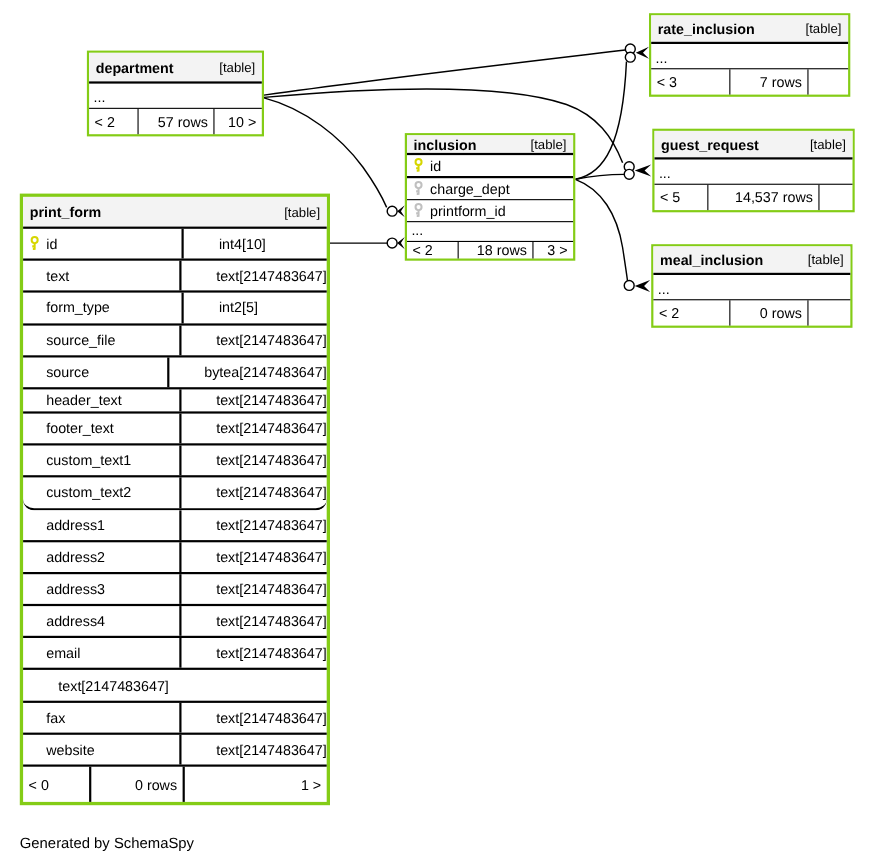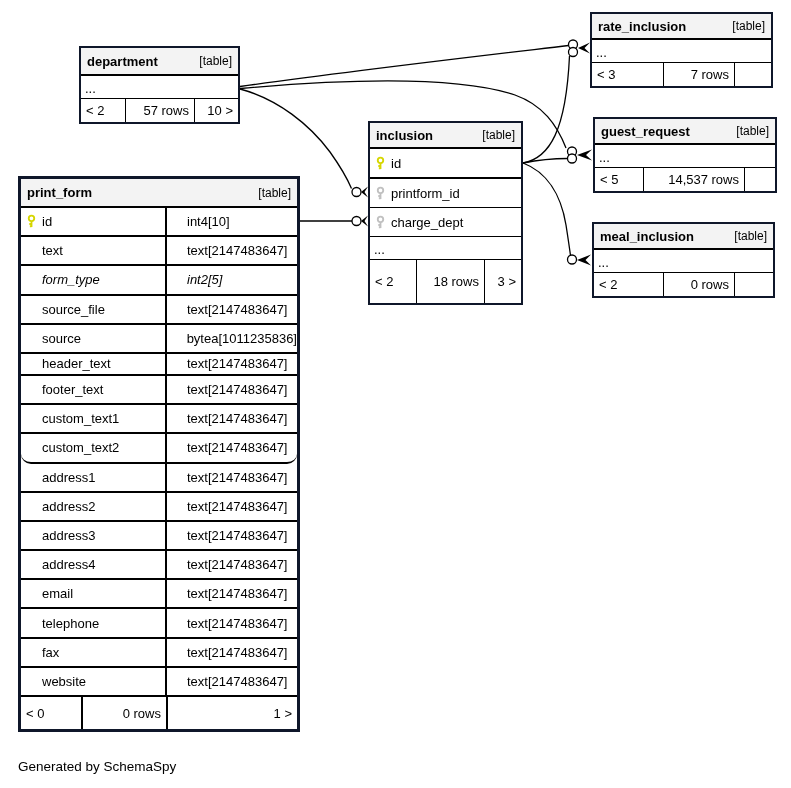--- a/index.html
+++ b/index.html
@@ -1,28 +1,28 @@
 <!DOCTYPE html>
 <html><head>
 <meta charset="utf-8">
 <style>
   html,body{margin:0;padding:0;background:#ffffff;}
   body{width:791px;height:788px;position:relative;font-family:"Liberation Sans",sans-serif;color:#000;}
   .canvas{position:absolute;inset:0;}
   svg.wires{position:absolute;left:0;top:0;z-index:1;}
-  .tbl{position:absolute;background:#fff;border:2px solid #0f172a;box-sizing:border-box;display:flex;flex-direction:column;z-index:2;}
+  .tbl{position:absolute;background:#fff;border:2px solid #84cc16;box-sizing:border-box;display:flex;flex-direction:column;z-index:2;}
   .tbl.focus{border-width:3px;}
   .thead{background:#f3f3f3;border-bottom:2px solid #000;display:flex;align-items:center;justify-content:space-between;padding:0 6px;box-sizing:border-box;}
   .tname{font-weight:bold;font-size:13px;}
   .tbadge{font-size:12px;}
   .row{display:flex;align-items:center;border-bottom:1px solid #000;box-sizing:border-box;font-size:13px;}
   .tbl.focus .row{border-bottom-width:2px;}
   .row:last-of-type{border-bottom-width:2px;}
   .namecell{display:flex;align-items:center;padding-left:5px;box-sizing:border-box;height:100%;}
-  .typecell{padding-left:20px;display:flex;align-items:center;box-sizing:border-box;height:100%;}
+  .typecell{padding-left:20px;display:flex;align-items:center;box-sizing:border-box;height:100%;margin-left:12px;}
   .divided .namecell{width:146px;border-right:2px solid #000;}
   .divided .typecell{flex:1;}
   .key{display:inline-flex;width:16px;}
   .key svg{display:block;}
   .key-pk{color:#d6d600;}
   .key-fk{color:#c0c0c0;}
   .indent{padding-left:21px;}
   .ellipsis{display:flex;align-items:flex-end;padding:0 4px 2px 4px;font-size:13px;border-bottom:1px solid #000;box-sizing:border-box;}
   .tfoot{display:flex;flex:1;font-size:13px;box-sizing:border-box;}
   .fcell{display:flex;align-items:center;box-sizing:border-box;padding:0 5px;}
@@ -110,21 +110,21 @@
       <span class="tbadge">[table]</span>
     </div>
     <div class="ellipsis" style="height:23px;">...</div>
     <div class="tfoot">
       <div class="fcell sep f-left" style="width:70px;">&lt; 2</div>
       <div class="fcell sep f-right" style="width:71px;">0 rows</div>
       <div class="fcell f-right" style="flex:1;"></div>
     </div>
   </div>
 
-  <div class="tbl" style="left:368px;top:121px;width:155px;height:184px;">
+  <div class="tbl" style="left:368px;top:121px;width:155px;height:116px;">
     <div class="thead" style="height:26px;">
       <span class="tname">inclusion</span>
       <span class="tbadge">[table]</span>
     </div>
     <div class="row" style="height:30px;border-bottom-width:2px;">
       <div class="namecell">
         <span class="key key-pk">
           <svg width="11" height="15" viewBox="0 0 12 16">
               <circle cx="6" cy="4.5" r="3" fill="none" stroke="currentColor" stroke-width="2"></circle>
               <path d="M6 7.5 V14 M6 10.7 H3.6 M6 13.2 H4.2" stroke="currentColor" stroke-width="2" fill="none"></path>
@@ -134,32 +134,32 @@
       </div>
     </div>
     <div class="row" style="height:29px;">
       <div class="namecell">
         <span class="key key-fk">
           <svg width="11" height="15" viewBox="0 0 12 16">
               <circle cx="6" cy="4.5" r="3" fill="none" stroke="currentColor" stroke-width="2"></circle>
               <path d="M6 7.5 V14 M6 10.7 H3.6 M6 13.2 H4.2" stroke="currentColor" stroke-width="2" fill="none"></path>
             </svg>
         </span>
+        <span>charge_dept</span>
+      </div>
+    </div>
+    <div class="row" style="height:29px;">
+      <div class="namecell">
+        <span class="key key-fk">
+          <svg width="11" height="15" viewBox="0 0 12 16">
+              <circle cx="6" cy="4.5" r="3" fill="none" stroke="currentColor" stroke-width="2"></circle>
+              <path d="M6 7.5 V14 M6 10.7 H3.6 M6 13.2 H4.2" stroke="currentColor" stroke-width="2" fill="none"></path>
+            </svg>
+        </span>
         <span>printform_id</span>
-      </div>
-    </div>
-    <div class="row" style="height:29px;">
-      <div class="namecell">
-        <span class="key key-fk">
-          <svg width="11" height="15" viewBox="0 0 12 16">
-              <circle cx="6" cy="4.5" r="3" fill="none" stroke="currentColor" stroke-width="2"></circle>
-              <path d="M6 7.5 V14 M6 10.7 H3.6 M6 13.2 H4.2" stroke="currentColor" stroke-width="2" fill="none"></path>
-            </svg>
-        </span>
-        <span>charge_dept</span>
       </div>
     </div>
     <div class="ellipsis" style="height:23px;">...</div>
     <div class="tfoot">
       <div class="fcell sep f-left" style="width:47px;">&lt; 2</div>
       <div class="fcell sep f-right" style="width:68px;">18 rows</div>
       <div class="fcell f-right" style="flex:1;">3 &gt;</div>
     </div>
   </div>
 
@@ -180,37 +180,37 @@
         <span>id</span>
       </div>
       <div class="typecell">int4[10]</div>
     </div>
     <div class="row" style="height:29.2px;">
       <div class="namecell indent">
           <span>text</span>
         </div>
       <div class="typecell">text[2147483647]</div>
     </div>
-    <div class="row" style="height:29.2px;font-style:italic;">
+    <div class="row" style="height:29.2px;">
       <div class="namecell indent">
           <span>form_type</span>
         </div>
       <div class="typecell">int2[5]</div>
     </div>
     <div class="row" style="height:29.2px;">
       <div class="namecell indent">
           <span>source_file</span>
         </div>
       <div class="typecell">text[2147483647]</div>
     </div>
     <div class="row" style="height:29.2px;">
       <div class="namecell indent">
           <span>source</span>
         </div>
-      <div class="typecell">bytea[1011235836]</div>
+      <div class="typecell">bytea[2147483647]</div>
     </div>
     <div class="row" style="height:22px;">
       <div class="namecell indent">
           <span>header_text</span>
         </div>
       <div class="typecell">text[2147483647]</div>
     </div>
     <div class="row" style="height:29.2px;">
       <div class="namecell indent">
           <span>footer_text</span>
@@ -253,23 +253,20 @@
         </div>
       <div class="typecell">text[2147483647]</div>
     </div>
     <div class="row" style="height:29.2px;">
       <div class="namecell indent">
           <span>email</span>
         </div>
       <div class="typecell">text[2147483647]</div>
     </div>
     <div class="row" style="height:29.2px;">
-      <div class="namecell indent">
-          <span>telephone</span>
-        </div>
       <div class="typecell">text[2147483647]</div>
     </div>
     <div class="row" style="height:29.2px;">
       <div class="namecell indent">
           <span>fax</span>
         </div>
       <div class="typecell">text[2147483647]</div>
     </div>
     <div class="row" style="height:29.2px;text-align:right;">
       <div class="namecell indent">

